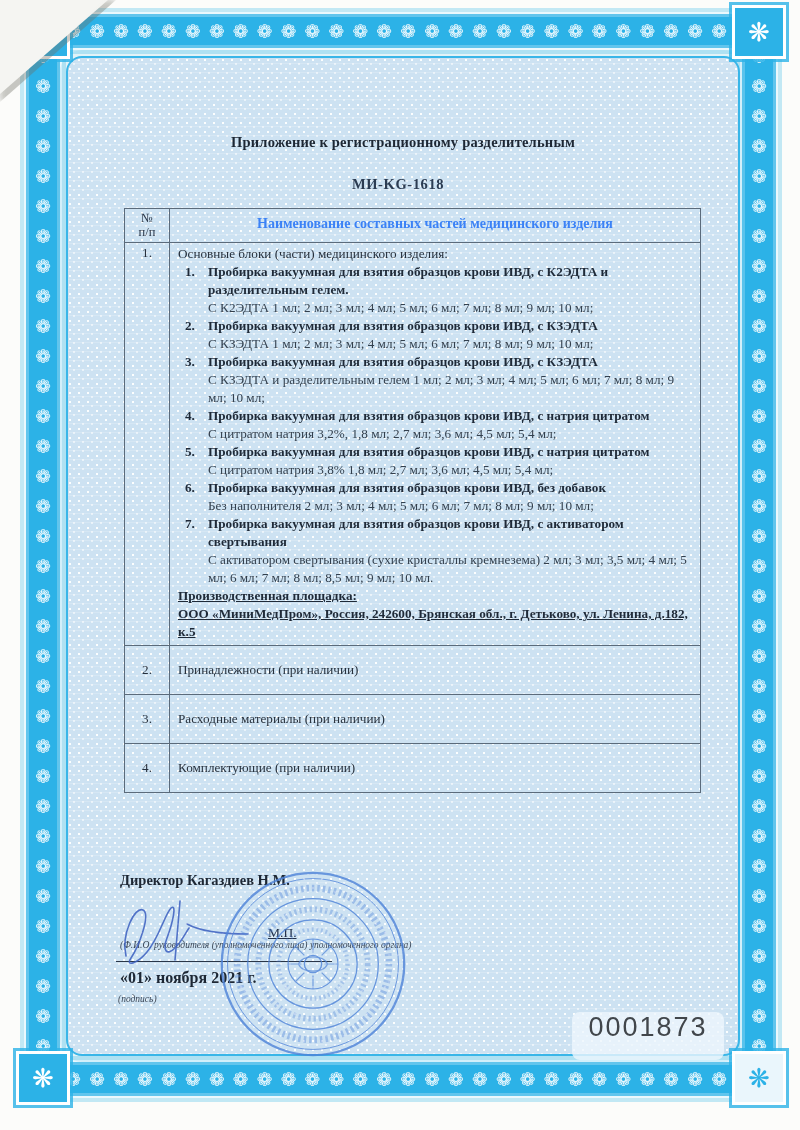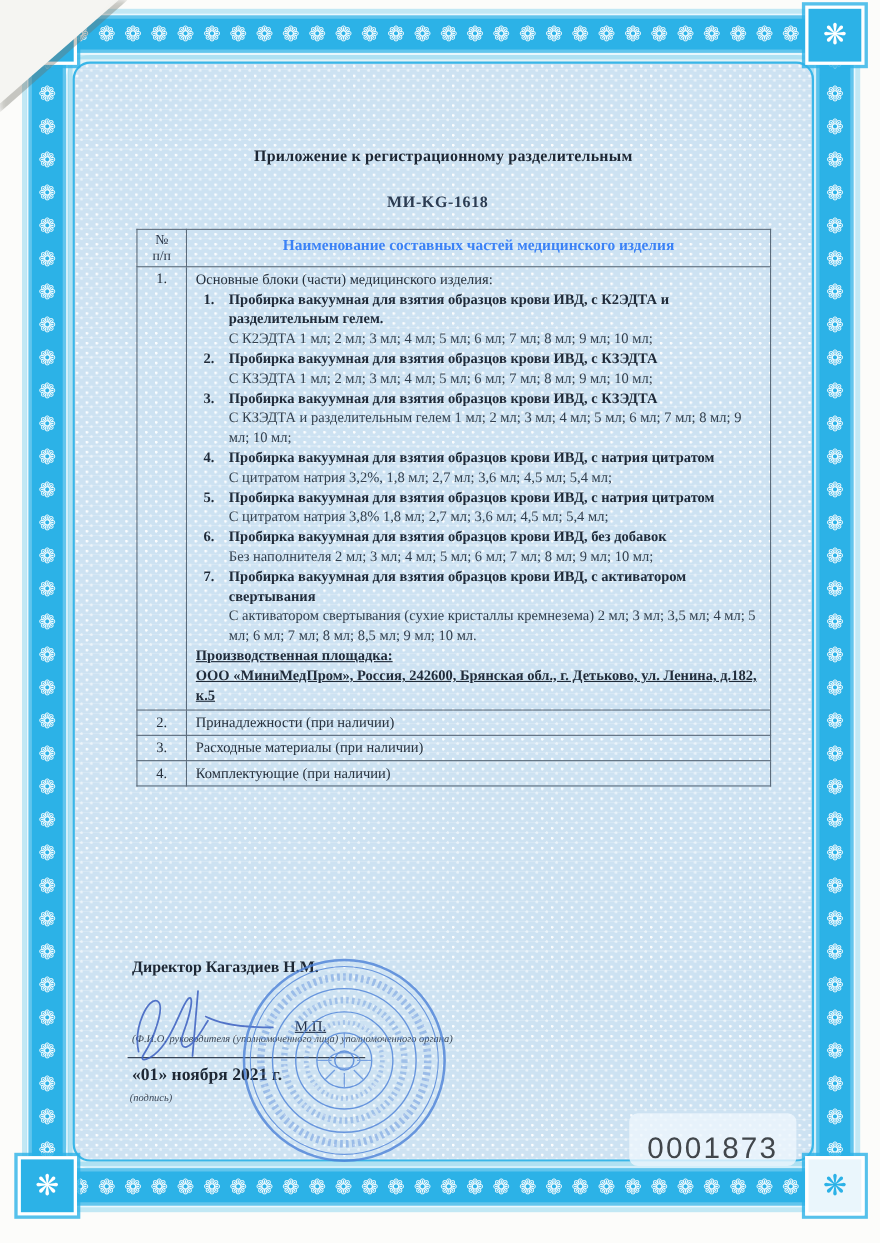--- a/index.html
+++ b/index.html
@@ -83,34 +83,34 @@
   .hdr-name{font-weight:bold;font-size:14px;color:#3b82f6;padding:4px 0;}
   .r1-content{line-height:18px;}
   .intro{margin:0;}
   ul.items{list-style:none;margin:0;padding:0;}
   ul.items li{position:relative;padding-left:30px;margin:0;}
   .item-num{position:absolute;left:7px;top:0;font-weight:bold;color:#1f2a38;}
   .item-title{font-weight:bold;color:#1f2a38;}
   .item-desc{color:#33404e;}
   .prod-label,.prod-value{font-weight:bold;color:#1f2a38;text-decoration:underline;}
   tr.small-row td{height:16px;vertical-align:middle;}
-  tr.small-row .c-name{padding:3px 8px;line-height:15px;margin-top:43px;}
+  tr.small-row .c-name{padding:16px 8px;line-height:15px;margin-top:43px;}
   
   .director{position:absolute;left:120px;top:872px;font-size:14.5px;font-weight:bold;color:#1d2734;z-index:12;}
   .fio-note{position:absolute;left:120px;top:940px;font-size:9.5px;font-style:italic;color:#3a4656;z-index:12;font-family:Liberation Serif, serif;}
   .sig-svg{position:absolute;left:116px;top:896px;z-index:13;}
   .sign-line{position:absolute;left:116px;top:961px;width:216px;border-top:1.5px solid #2a3648;z-index:12;}
   .sign-note{position:absolute;left:118px;top:966px;font-size:9.5px;font-style:italic;color:#3a4656;z-index:12;margin-top:28px;}
   .mp{position:absolute;left:268px;top:925px;font-size:13.5px;color:#22304a;z-index:12;text-decoration:underline;}
   .date{position:absolute;left:120px;top:969px;font-size:16px;font-weight:bold;color:#1d2734;z-index:12;}
   .stamp{position:absolute;left:217px;top:868px;z-index:14;opacity:.8;pointer-events:none;}
   
   .serial-patch{
     position:absolute;left:572px;top:1012px;width:152px;height:48px;border-radius:8px;
-    background:rgba(238,246,252,.8);display:flex;align-items:flex-end;justify-content:center;z-index:12;
+    background:rgba(238,246,252,.8);display:flex;align-items:flex-start;justify-content:center;z-index:12;
   }
   .serial{
     font-family:"Liberation Sans", sans-serif;font-size:27px;color:#41464b;letter-spacing:2px;
   }
 </style>
 </head>
 <body>
 
 <div class="page">
 

